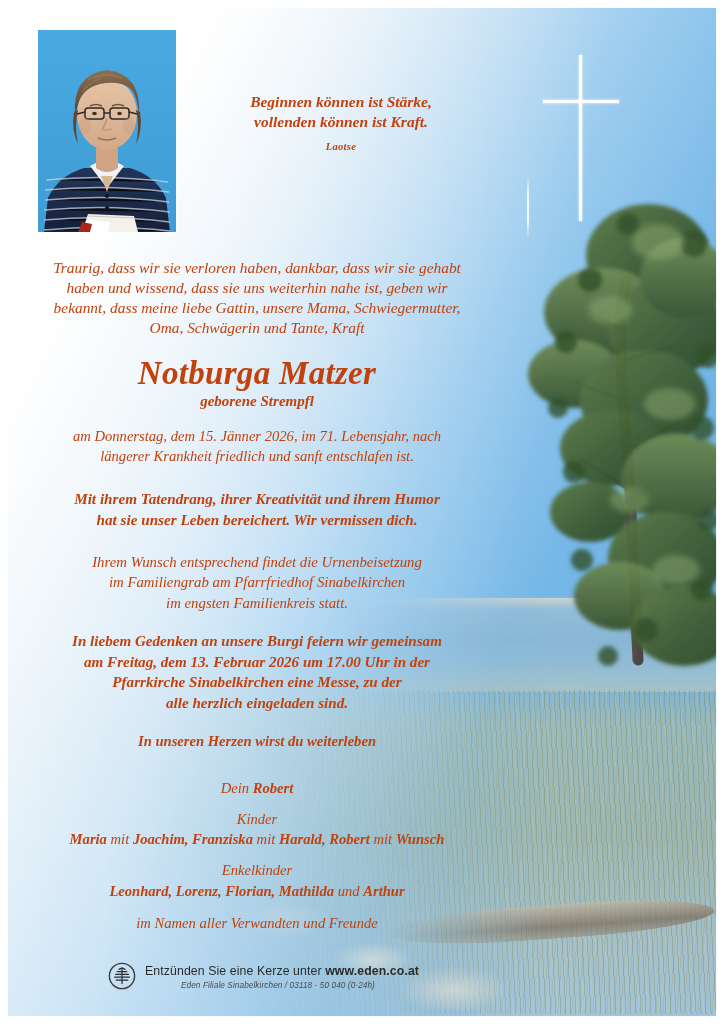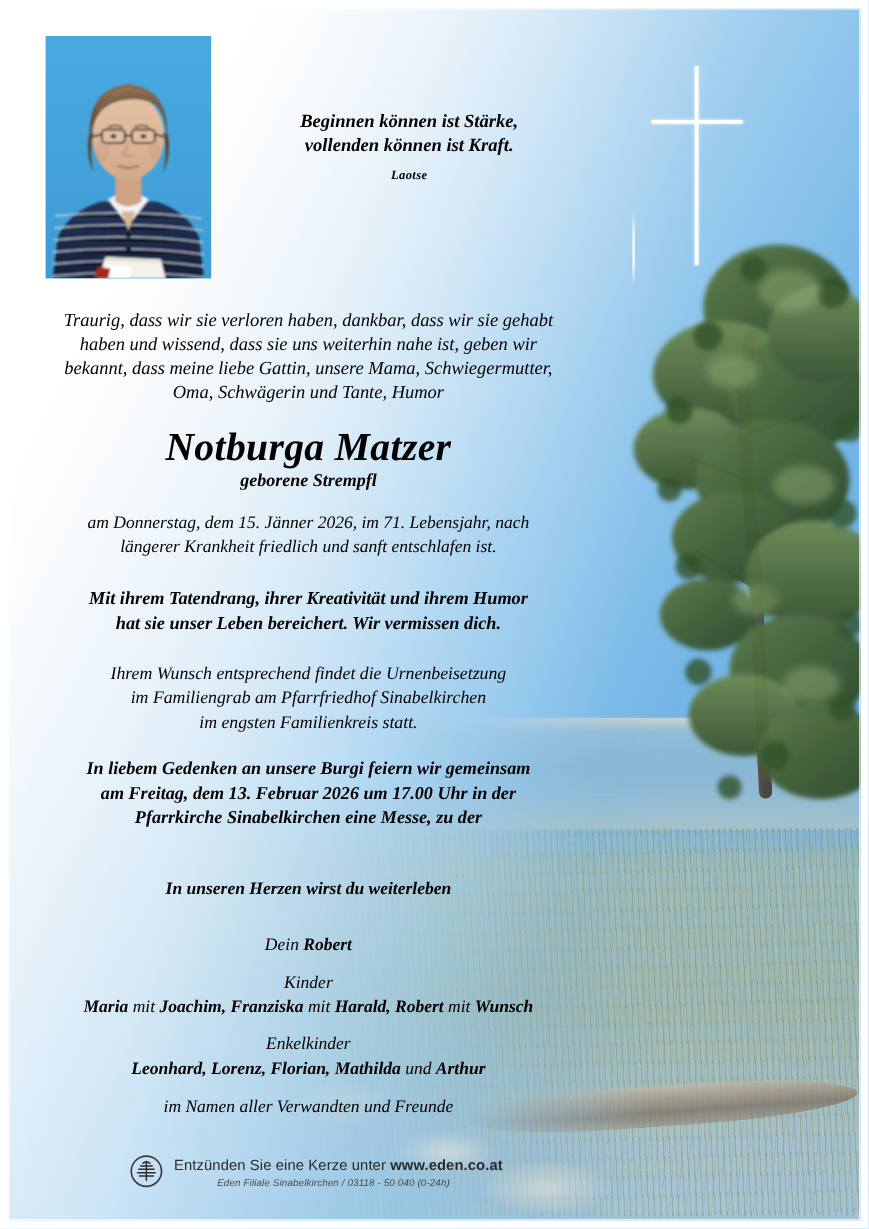--- a/index.html
+++ b/index.html
@@ -213,21 +213,21 @@
     overflow: hidden;
     background: #4aa8dc;
     box-shadow: 0 0 0 1px rgba(255,255,255,0.5);
   }
   #portrait svg { display: block; width: 100%; height: 100%; }
 
   
   .txt {
     position: absolute;
     text-align: center;
-    color: #000000;
+    color: #c2410c;
     font-family: "Liberation Serif", serif;
     font-style: italic;
     line-height: 1.27;
     text-rendering: optimizeLegibility;
   }
 
   #quote {
     top: 92px;
     left: 196px;
     width: 290px;
@@ -545,21 +545,21 @@
   <div class="txt" id="quote">
     <div>Beginnen können ist Stärke,</div>
     <div>vollenden können ist Kraft.</div>
   </div>
   <div class="txt" id="quote-author">Laotse</div>
 
   <div class="txt" id="intro">
     <div>Traurig, dass wir sie verloren haben, dankbar, dass wir sie gehabt</div>
     <div>haben und wissend, dass sie uns weiterhin nahe ist, geben wir</div>
     <div>bekannt, dass meine liebe Gattin, unsere Mama, Schwiegermutter,</div>
-    <div>Oma, Schwägerin und Tante, Humor</div>
+    <div>Oma, Schwägerin und Tante, Kraft</div>
   </div>
 
   <div class="txt" id="maiden">geborene Strempfl</div>
   <div class="txt" id="name">Notburga Matzer</div>
 
   <div class="txt" id="death-info">
     <div>am Donnerstag, dem 15. Jänner 2026, im 71. Lebensjahr, nach</div>
     <div>längerer Krankheit friedlich und sanft entschlafen ist.</div>
   </div>
 
@@ -571,20 +571,21 @@
   <div class="txt" id="burial">
     <div>Ihrem Wunsch entsprechend findet die Urnenbeisetzung</div>
     <div>im Familiengrab am Pfarrfriedhof Sinabelkirchen</div>
     <div>im engsten Familienkreis statt.</div>
   </div>
 
   <div class="txt" id="mass">
     <div>In liebem Gedenken an unsere Burgi feiern wir gemeinsam</div>
     <div>am Freitag, dem 13. Februar 2026 um 17.00 Uhr in der</div>
     <div>Pfarrkirche Sinabelkirchen eine Messe, zu der</div>
+    <div>alle herzlich eingeladen sind.</div>
   </div>
 
   <div class="txt" id="memory-line">In unseren Herzen wirst du weiterleben</div>
 
   <div class="txt" id="survivors">
     <span class="row">
       <span class="lbl">Dein</span>
       <span class="nm">Robert</span>
     </span>
     <span class="row spaced">Kinder</span>

